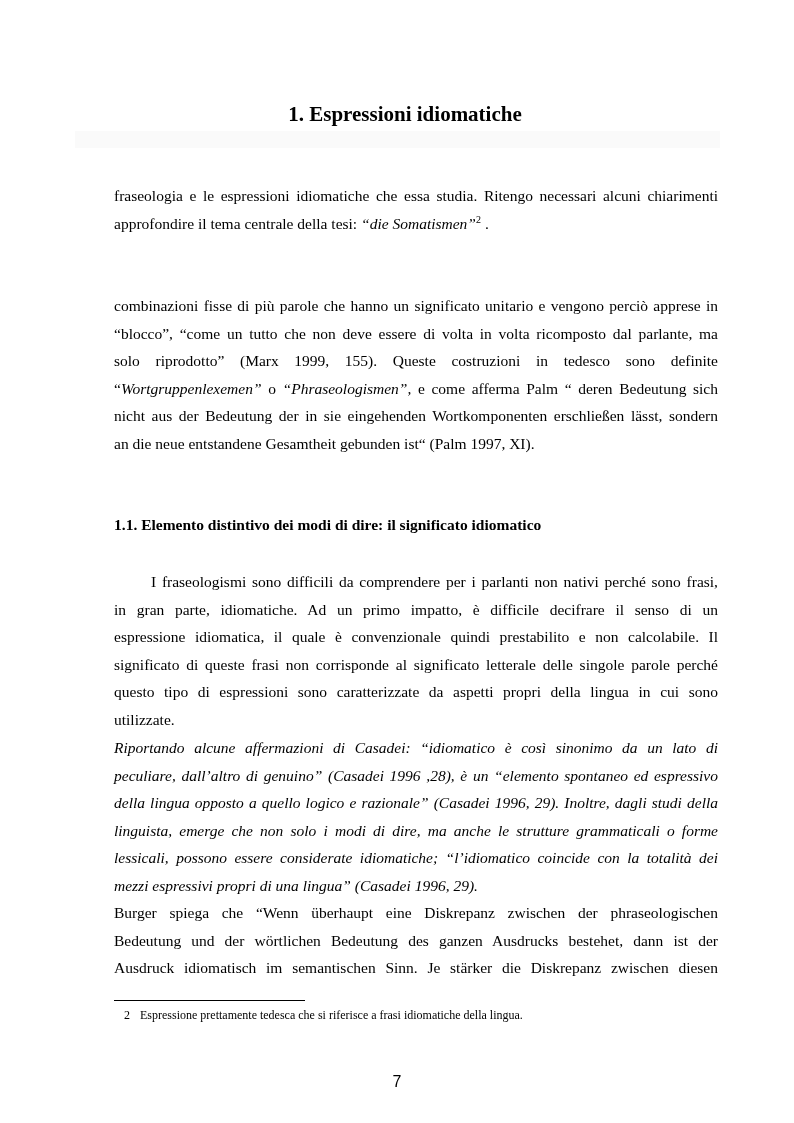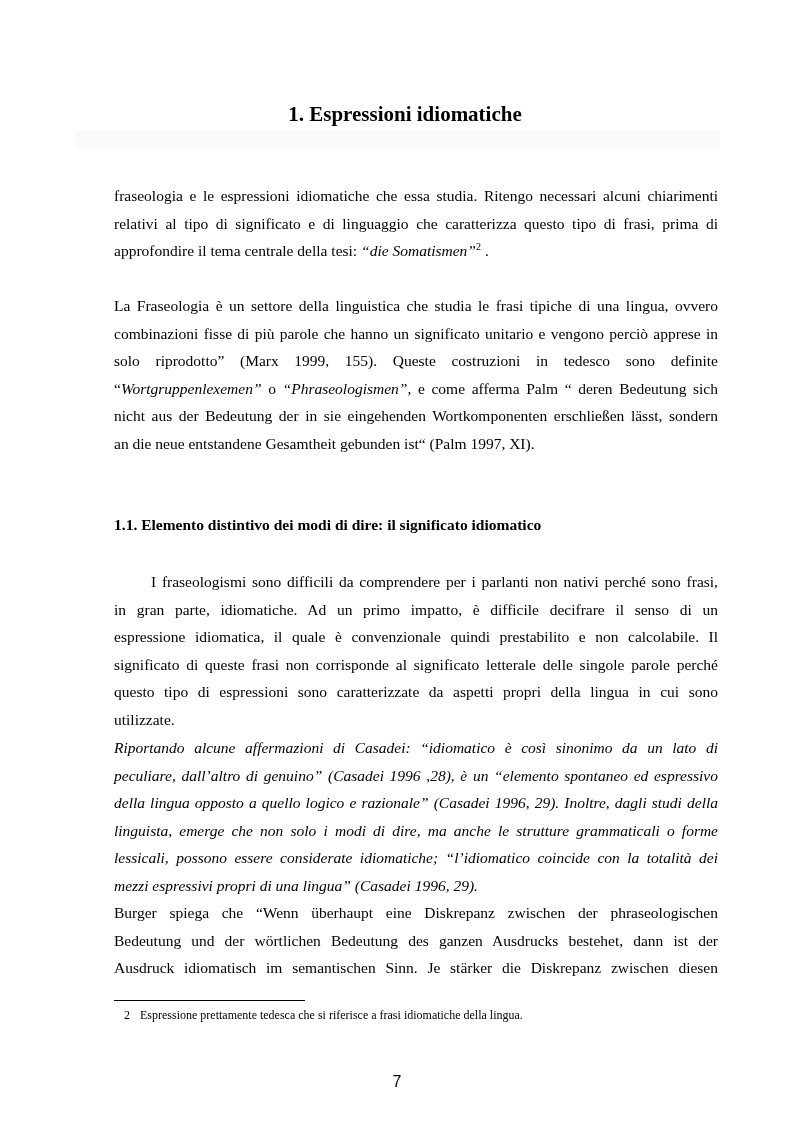--- a/index.html
+++ b/index.html
@@ -48,27 +48,26 @@
     }
   </style>
 </head>
 <body>
 
 <h1 class="chapter-title" style="margin:8px;">1. Espressioni idiomatiche</h1>
 <div class="title-band"></div>
 
 <div class="body-text" style="top:182px;">
   <span class="line">fraseologia e le espressioni idiomatiche che essa studia. Ritengo necessari alcuni chiarimenti</span>
-  <span class="line">relativi al tipo di significato e di linguaggio che caratterizza questo tipo di frasi, prima di</span>
   <span class="line last"><span>approfondire il tema centrale della tesi: </span><span class="italic">“die Somatismen”</span><sup>2</sup><span> .</span></span>
 </div>
 
 <div class="body-text" style="top:292px;">
-  <span class="line">La Fraseologia è un settore della linguistica che studia le frasi tipiche di una lingua, ovvero</span>
   <span class="line">combinazioni fisse di più parole che hanno un significato unitario e vengono perciò apprese in</span>
+  <span class="line">“blocco”, “come un tutto che non deve essere di volta in volta ricomposto dal parlante, ma</span>
   <span class="line">solo riprodotto” (Marx 1999, 155). Queste costruzioni in tedesco sono definite</span>
   <span class="line"><span>“</span><span class="italic">Wortgruppenlexemen”</span><span> o </span><span class="italic">“Phraseologismen”,</span><span> e come afferma Palm “ deren Bedeutung sich</span></span>
   <span class="line">nicht aus der Bedeutung der in sie eingehenden Wortkomponenten erschließen lässt, sondern</span>
   <span class="line last">an die neue entstandene Gesamtheit gebunden ist“ (Palm 1997, XI).</span>
 </div>
 
 <h2 class="section-heading" style="margin:0;">1.1. Elemento distintivo dei modi di dire: il significato idiomatico</h2>
 
 <div class="body-text" style="top:568px;">
   <span class="line indent">I fraseologismi sono difficili da comprendere per i parlanti non nativi perché sono frasi,</span>

